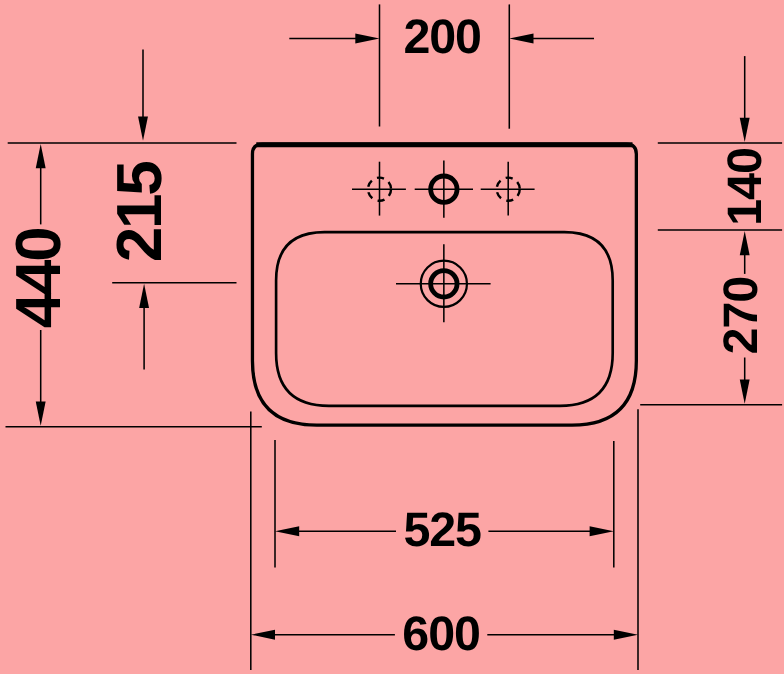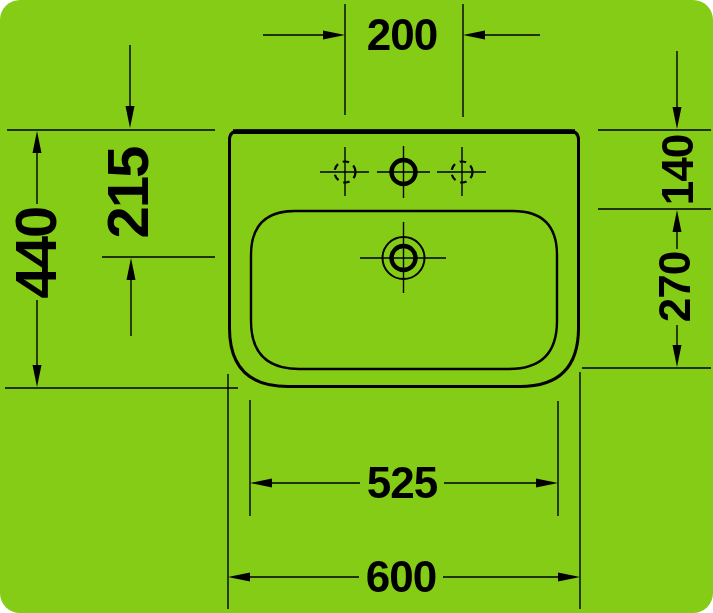--- a/index.html
+++ b/index.html
@@ -4,23 +4,22 @@
 <style>
   html, body {
     margin: 0;
     padding: 0;
     background: #ffffff;
   }
   .canvas {
     position: relative;
     width: 713px;
     height: 613px;
-    background: #84cc16;
+    background: #fca5a5;
     overflow: hidden;
-    border-radius: 20px;
   }
   svg { display: block; }
   .thin  { stroke: #000; stroke-width: 1.4; fill: none; }
   .cross { stroke: #000; stroke-width: 1.4; fill: none; }
   .outline  { stroke: #000; stroke-width: 3;   fill: none; stroke-linejoin: round; }
   .backedge { stroke: #000; stroke-width: 4.6; fill: none; }
   .basin    { stroke: #000; stroke-width: 2.4; fill: none; }
   .hole-ring   { stroke: #000; stroke-width: 4.4; fill: none; }
   .hole-outer  { stroke: #000; stroke-width: 2;   fill: none; }
   .hole-dashed { stroke: #000; stroke-width: 2.2; fill: none; stroke-dasharray: 6.5 5.2; }

